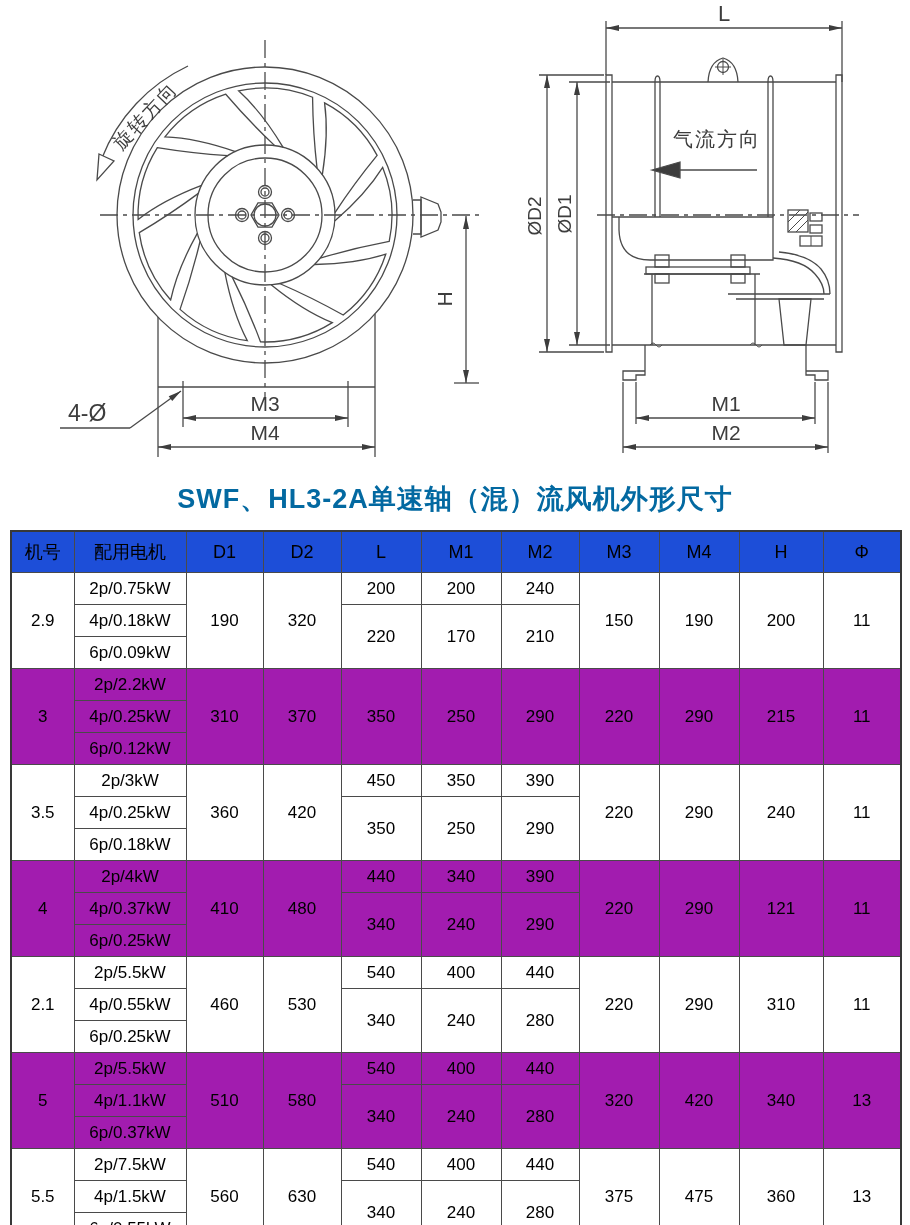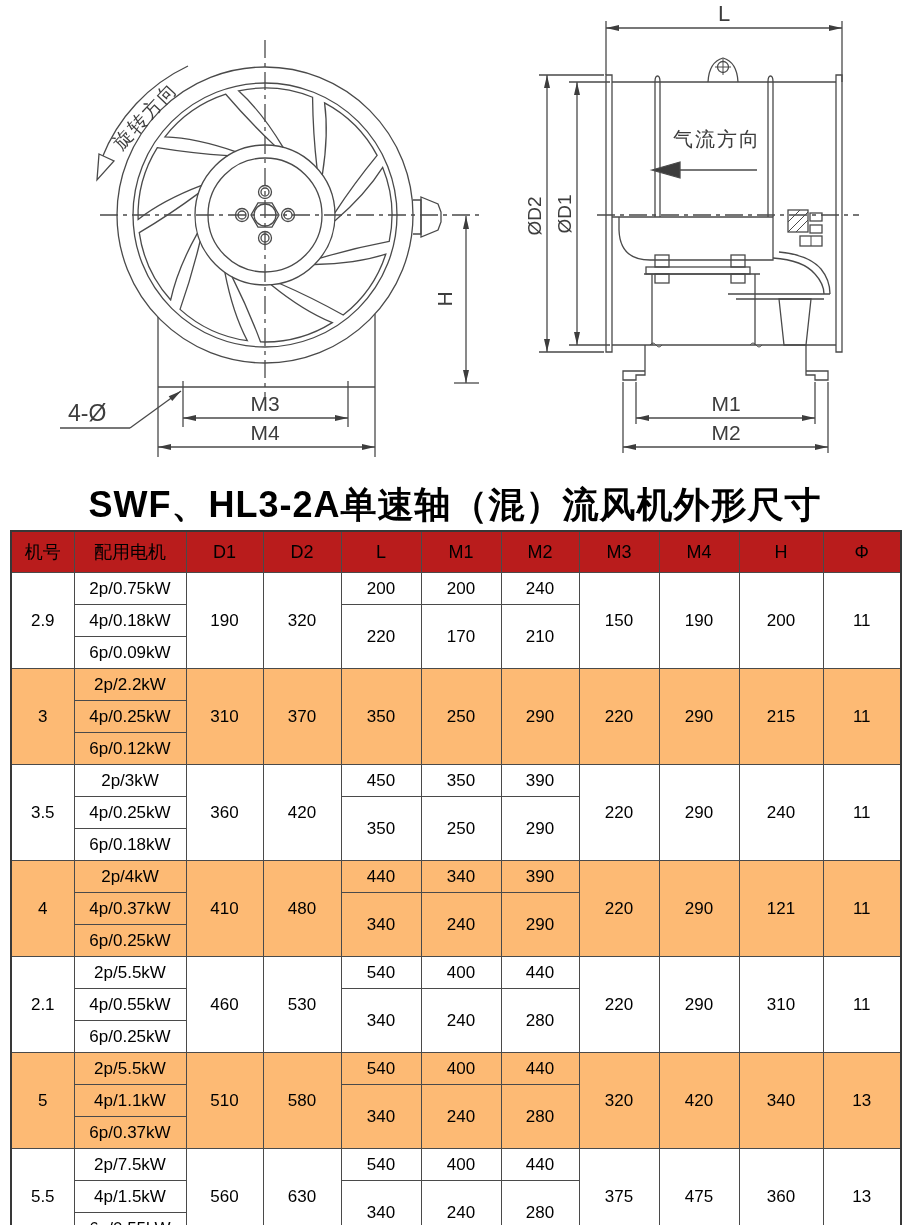--- a/index.html
+++ b/index.html
@@ -5,33 +5,33 @@
   html,body{margin:0;padding:0;}
   body{
     width:910px;height:1225px;background:#ffffff;position:relative;
     font-family:"Liberation Sans", sans-serif;overflow:hidden;
   }
   .sheet{position:absolute;inset:0;background:#fff;}
   svg{display:block;}
   svg text{font-family:"Liberation Sans", sans-serif;fill:#3d3d3d;stroke:none;}
   .title{
     position:absolute;top:481px;left:0;width:910px;text-align:center;
-    font-size:36px;font-weight:700;color:#000000;letter-spacing:1px;
+    font-size:27px;font-weight:700;color:#0369a1;letter-spacing:1px;
   }
   table.dim{
     position:absolute;left:10px;top:530px;width:890px;
     border-collapse:collapse;table-layout:fixed;border:2px solid #383838;
   }
   table.dim td{
     border:1px solid #4a4a4a;text-align:center;vertical-align:middle;
     font-size:17px;color:#000;padding:0;height:31px;line-height:1.05;
     white-space:nowrap;overflow:hidden;background:#fff;
   }
-  tr.hdr td{height:40px;font-size:18px;background:#b91c1c;}
-  tbody.shade td{background:#fdba74;}
+  tr.hdr td{height:40px;font-size:18px;background:#1d4ed8;}
+  tbody.shade td{background:#a21caf;}
 </style>
 </head>
 <body>
 
 <div class="sheet">
 
   <svg width="910" height="470" viewBox="0 0 910 470">
     <defs>
       <marker id="ah" orient="auto-start-reverse" markerWidth="15" markerHeight="8" refX="13.5" refY="4" markerUnits="userSpaceOnUse">
         <path d="M0.5,1 L13.5,4 L0.5,7 Z" fill="#3d3d3d"></path>

